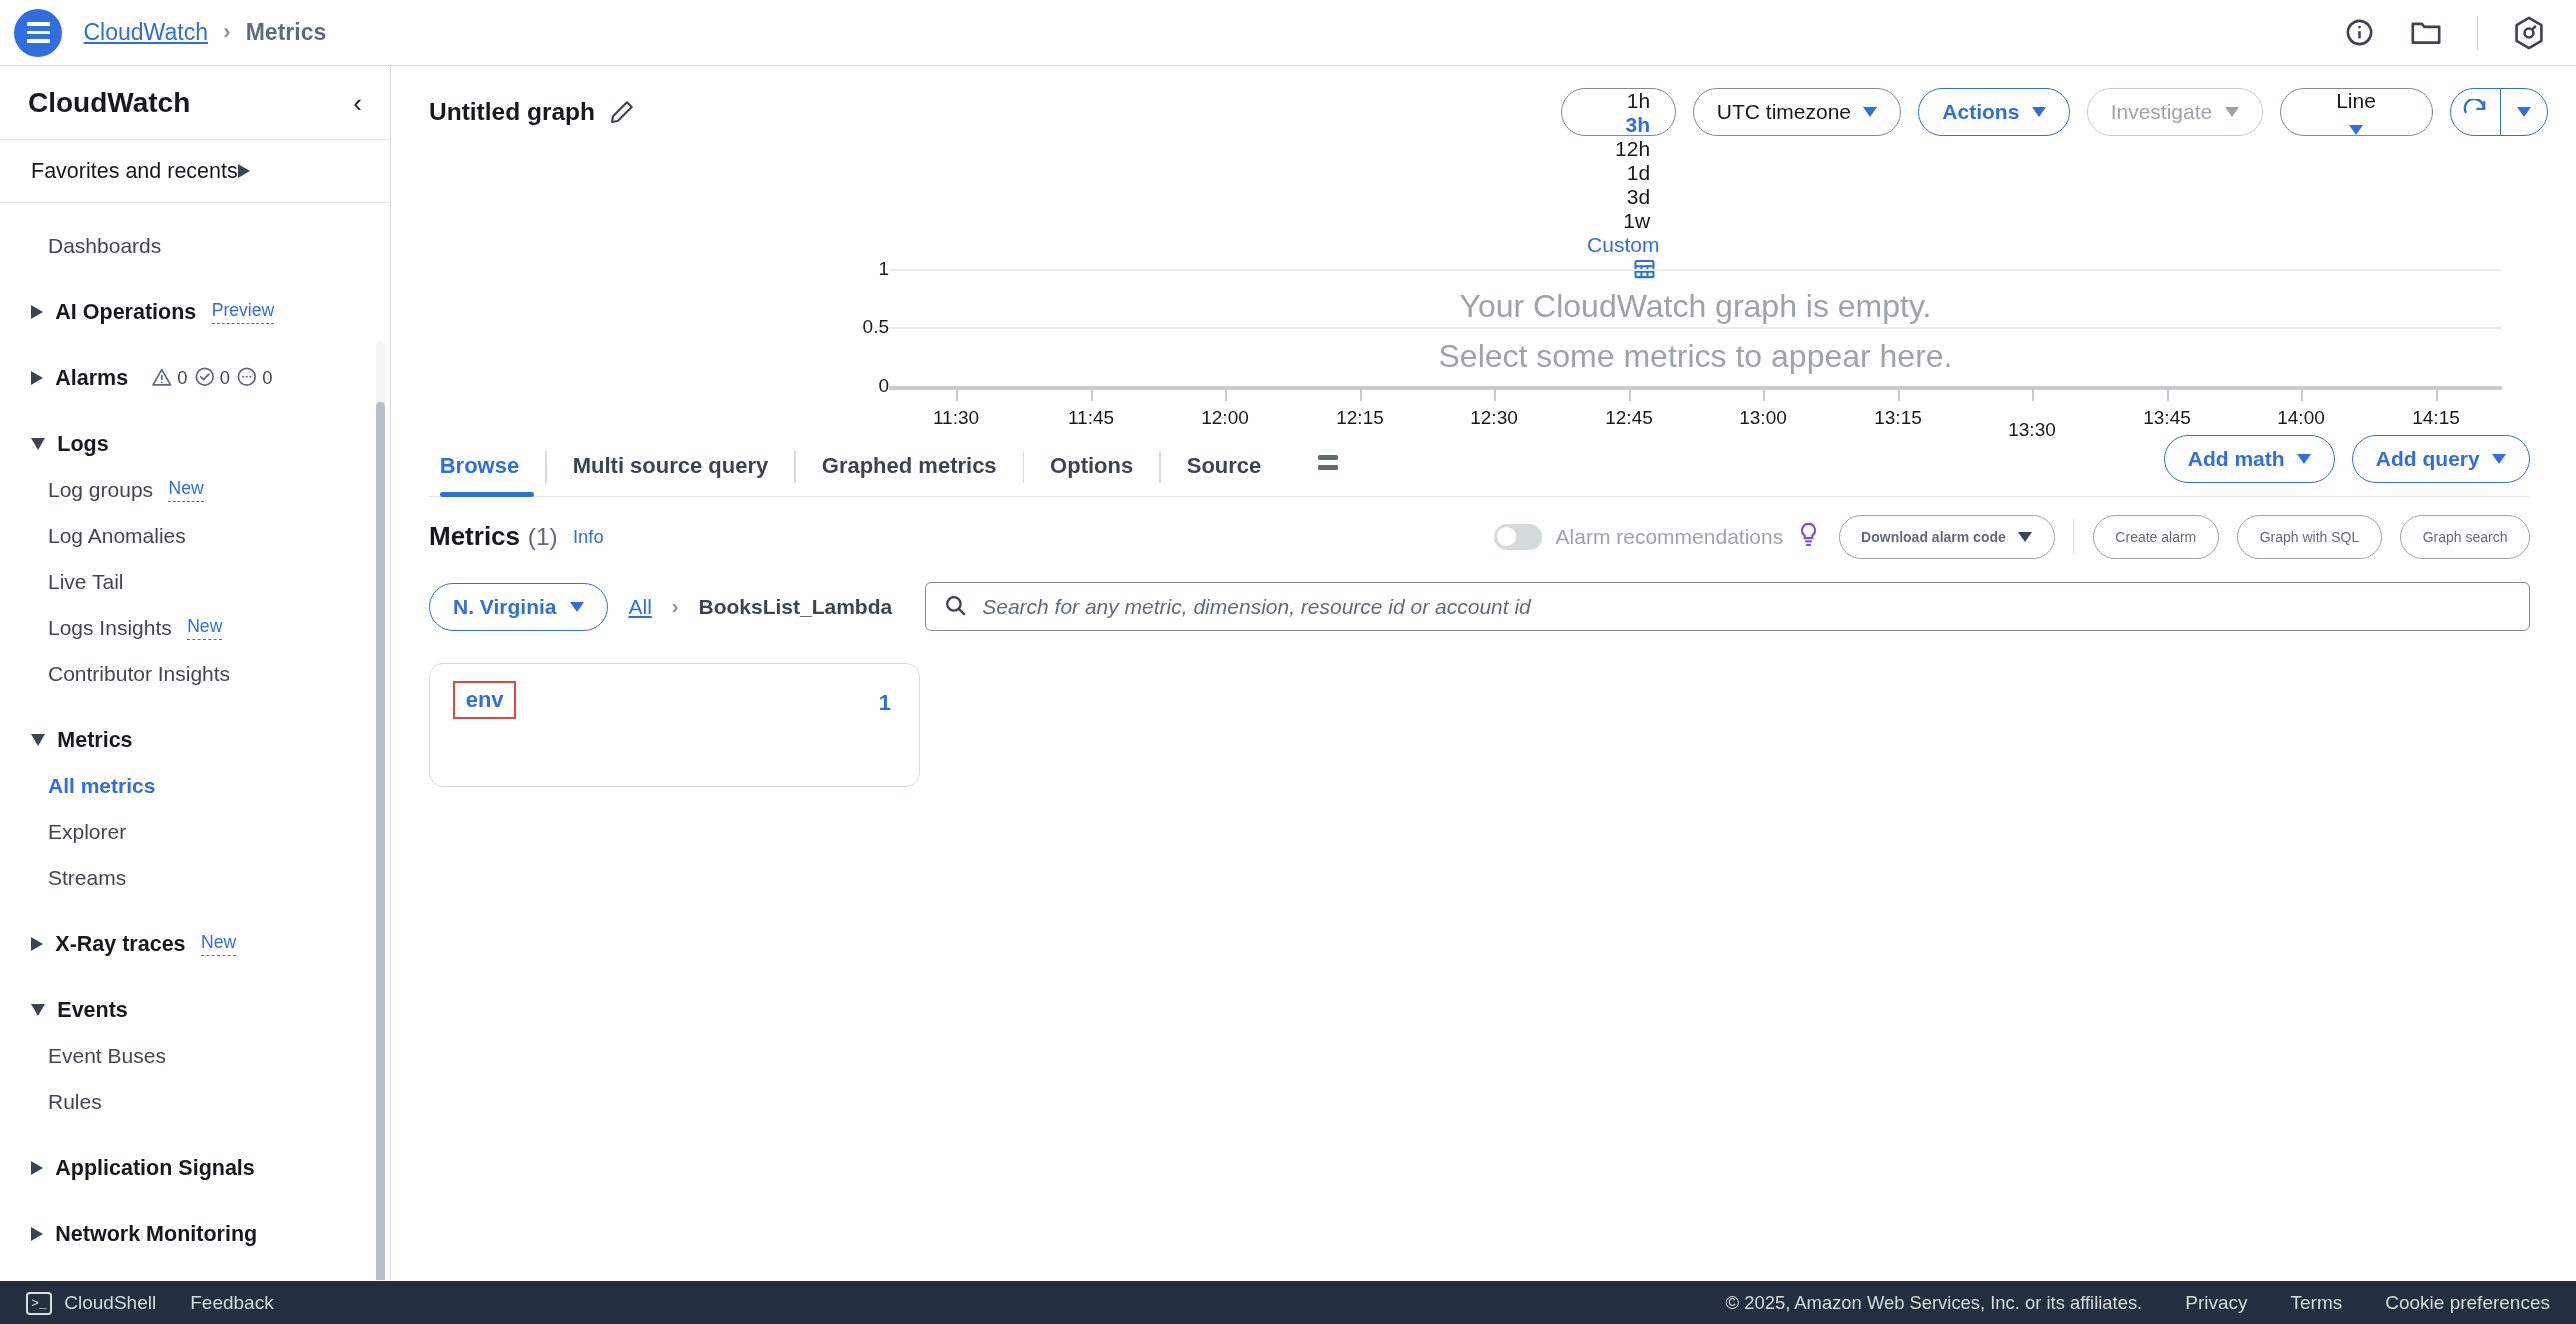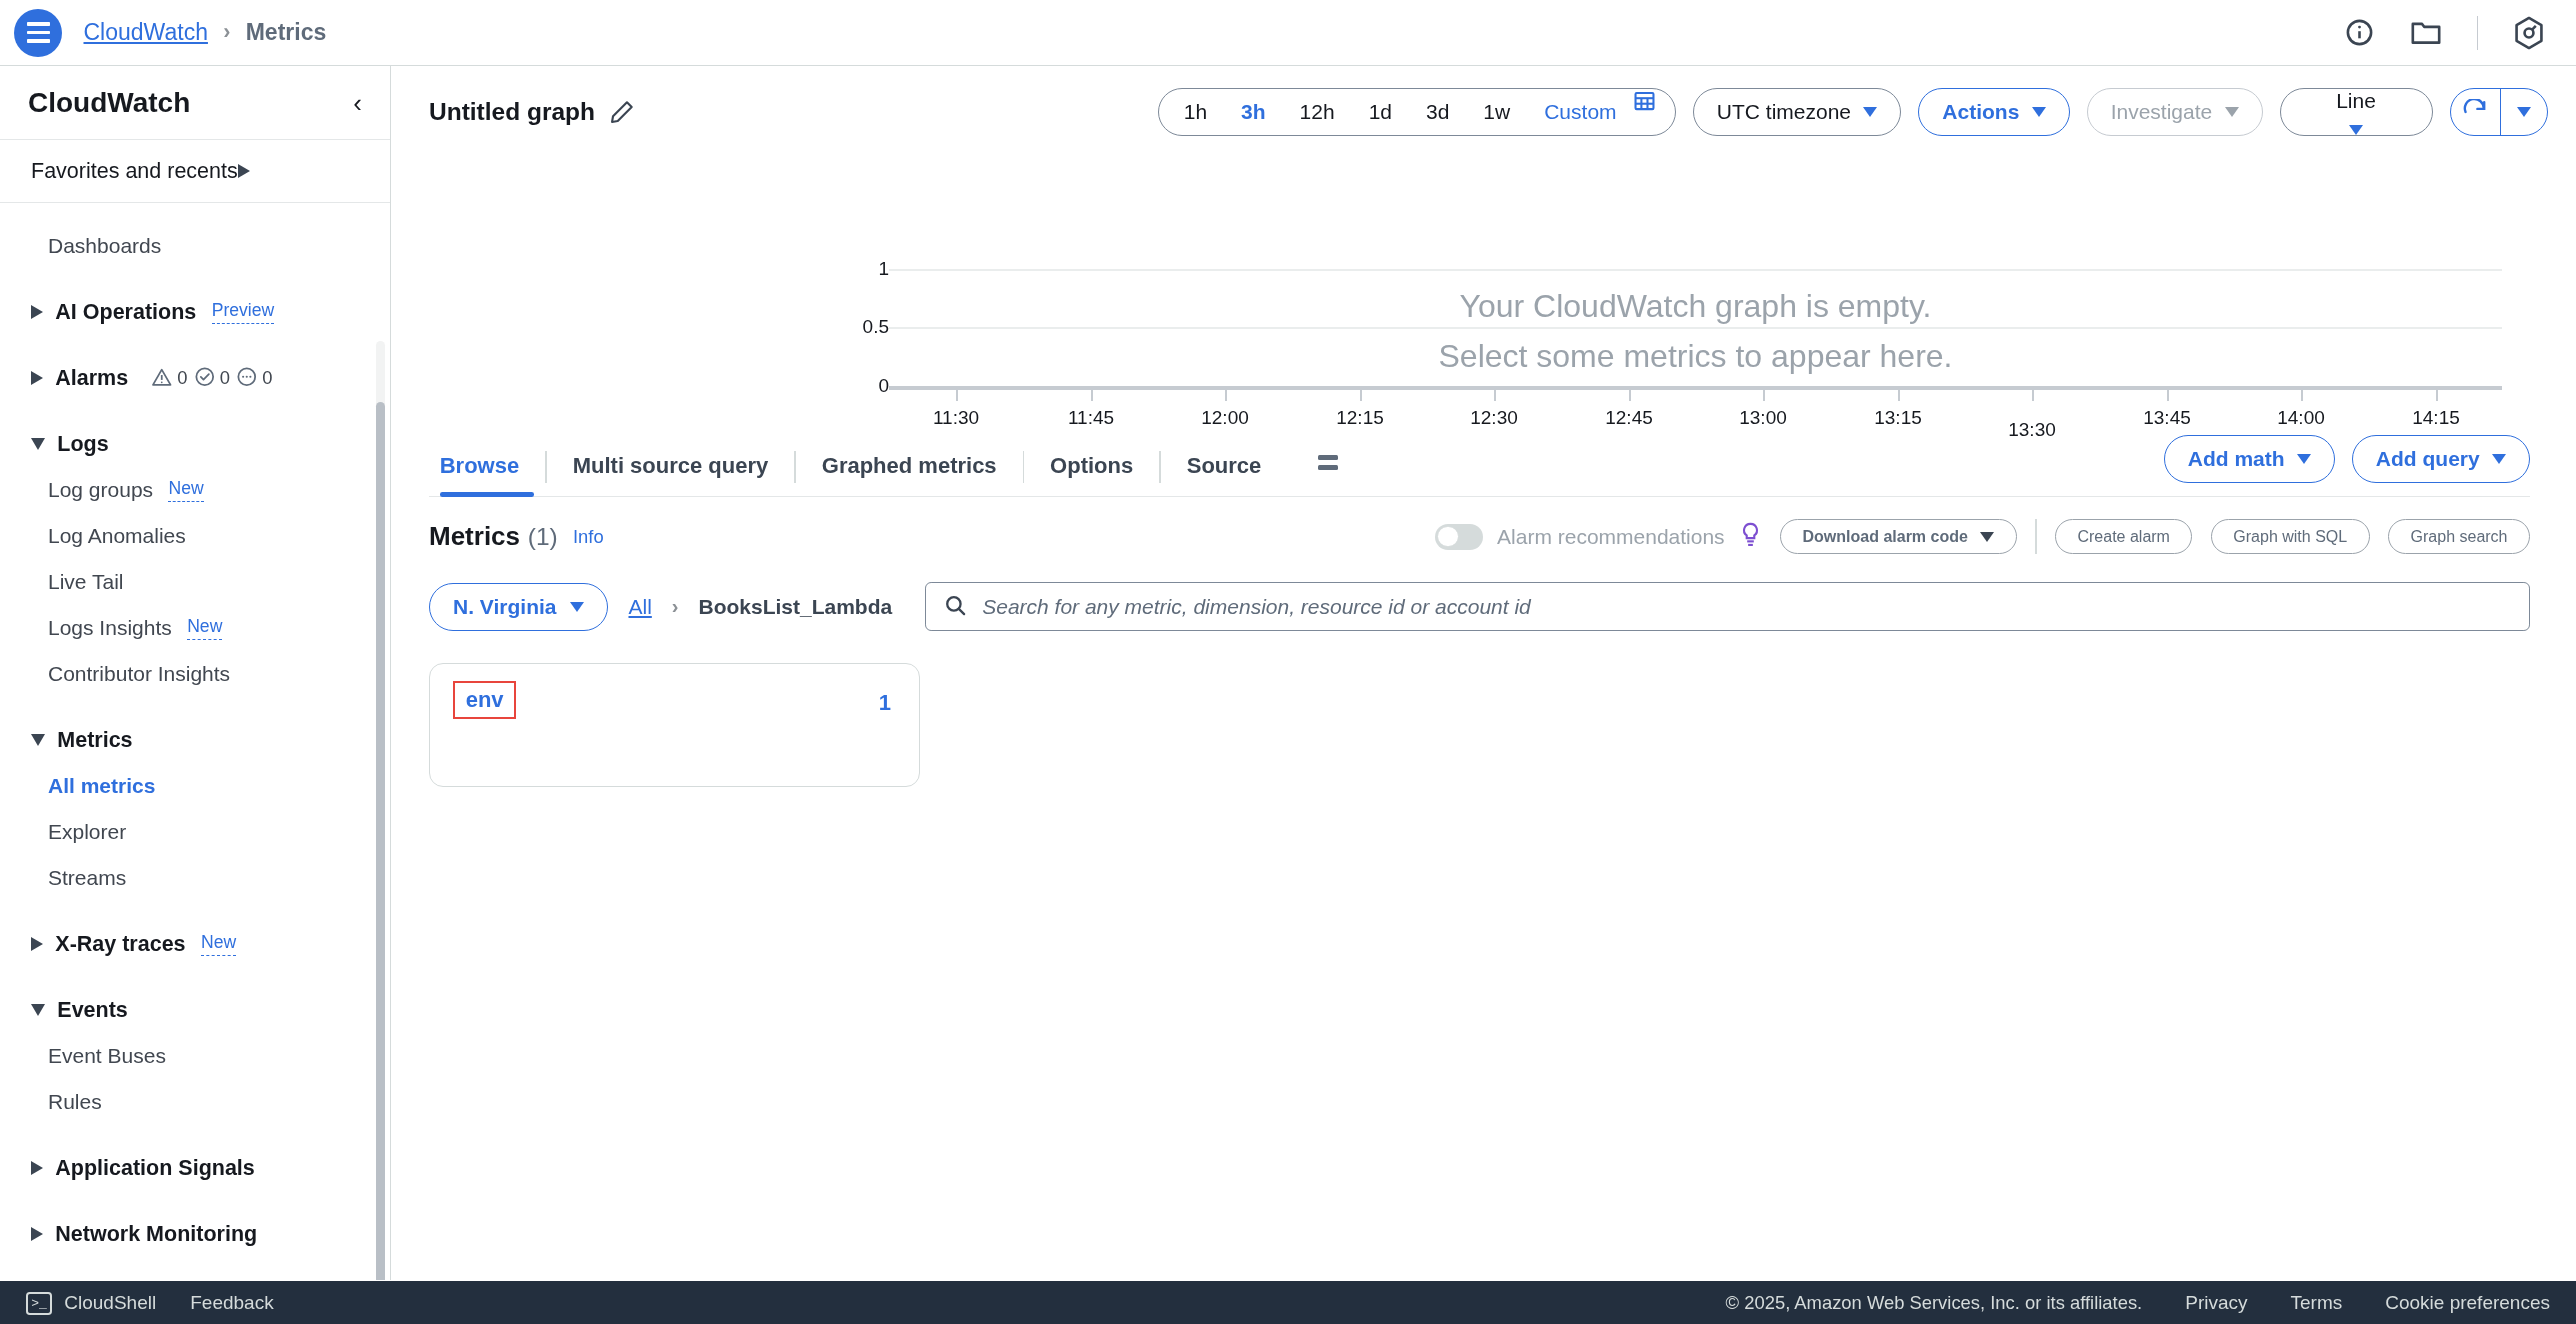--- a/index.html
+++ b/index.html
@@ -97,23 +97,24 @@
 
   .graph-header {
     display: flex; align-items: center; height: 92px; padding: 0 28px 0 37px;
   }
   .graph-title { font-size: 24.5px; font-weight: 700; color: #16191f; }
   .pencil { margin-left: 14px; cursor: pointer; display:flex; align-items:center; }
 
   .gh-controls { margin-left: auto; display: flex; align-items: center; gap: 17px; }
 
   .range-pill {
-    display: flex; align-items: flex-start; height: 48px;
+    display: flex; align-items: flex-end; height: 48px;
     border: 1.5px solid #7d8998; border-radius: 26px;
     padding: 0 7.7px;
+    flex-direction: column;
   }
   .range-opt {
     font-size: 21px; color: #16191f; padding: 0 17px; cursor: pointer;
     display: flex; align-items: center; height: 100%;
   }
   .range-opt.active { color: #2f6fdd; font-weight: 700; }
   .range-opt.custom { color: #2f6fdd; padding-right: 7.7px; }
   .cal-icon { margin-left: 9.2px; margin-right: 10.7px; display:flex; align-items:center; cursor:pointer; }
 
   .btn {
@@ -187,21 +188,21 @@
   .toggle-wrap { display:flex; align-items:center; gap: 14px; }
   .toggle {
     width: 48px; height: 26px; border-radius: 13px; background: #d5dbdb;
     position: relative; cursor: pointer;
   }
   .toggle .knob {
     position: absolute; left: 2.3px; top: 2.3px; width: 21.5px; height: 21.5px;
     border-radius: 50%; background: #ffffff; border: 1.5px solid #d5dbdb;
   }
   .toggle-label { font-size: 21px; color: #9ba3ab; }
-  .btn.small { height: 35px; font-size: 16px; padding: 0 21.5px; border-radius: 23px; }
+  .btn.small { height: 44px; font-size: 14px; padding: 0 21.5px; border-radius: 23px; }
   .btn.muted { border: 1.5px solid #9ba3ab; color: #5f6b7a; font-weight: 700; }
   .btn.muted2 { border: 1.5px solid #9ba3ab; color: #5f6b7a; }
   .vline { width: 1.5px; height: 35px; background: #d5dbdb; }
 
   
   .search-row {
     display: flex; align-items: center; gap: 20px;
     margin: 4.6px 46px 0 37px; height: 60px;
   }
   .region-pill {

